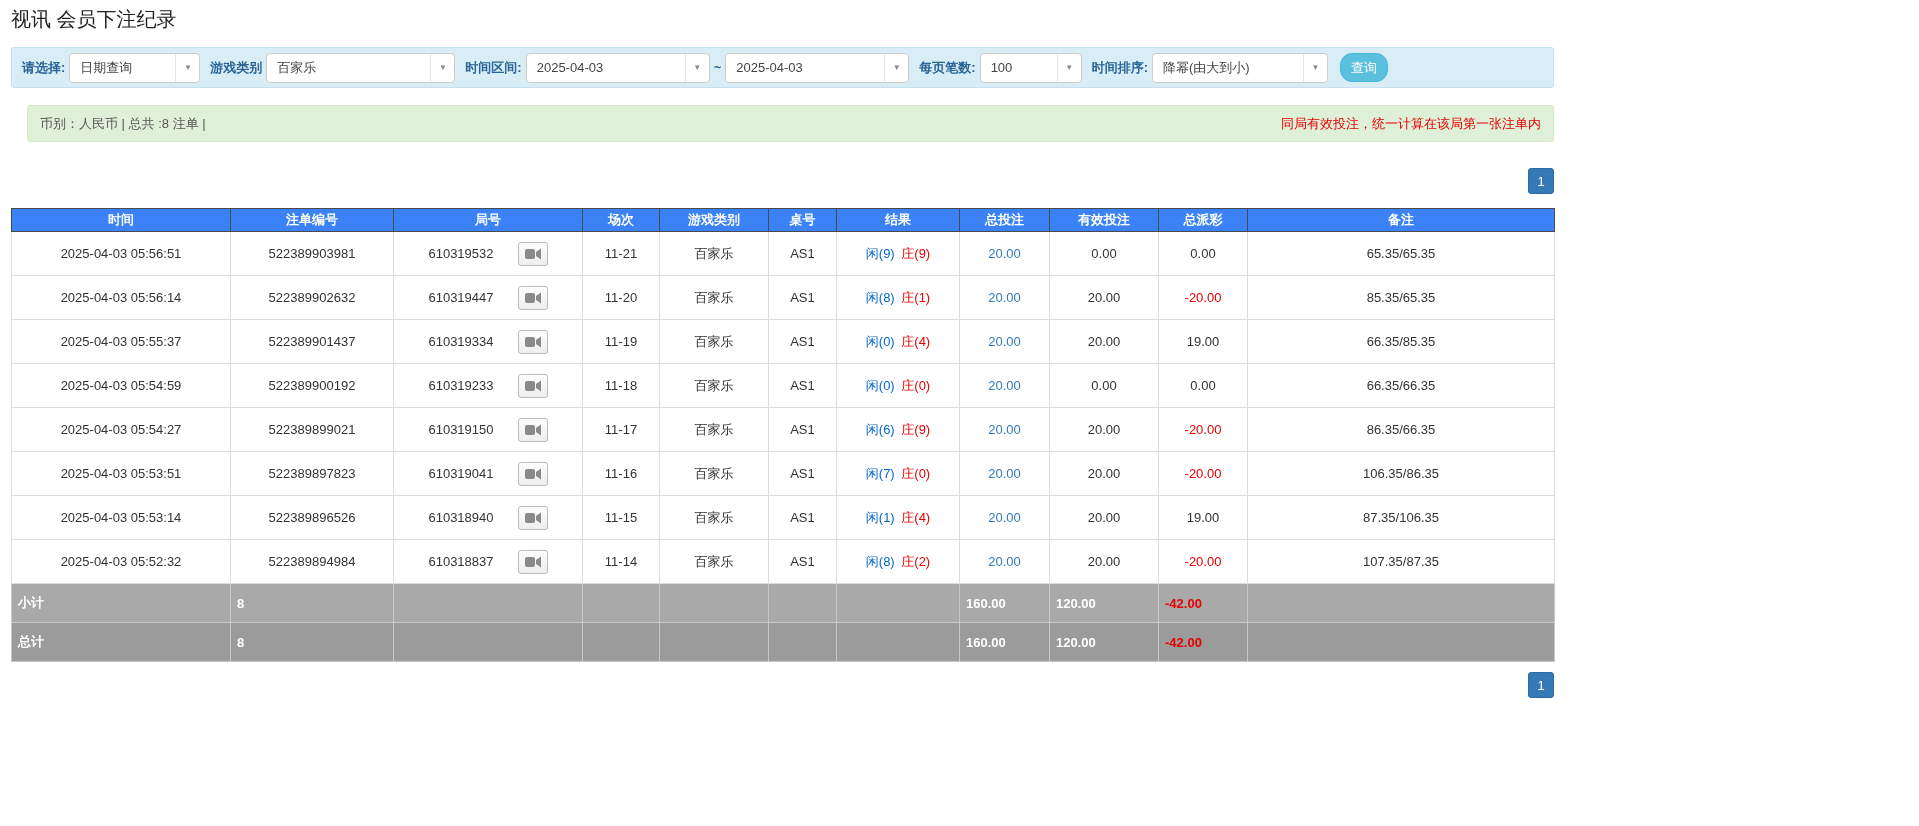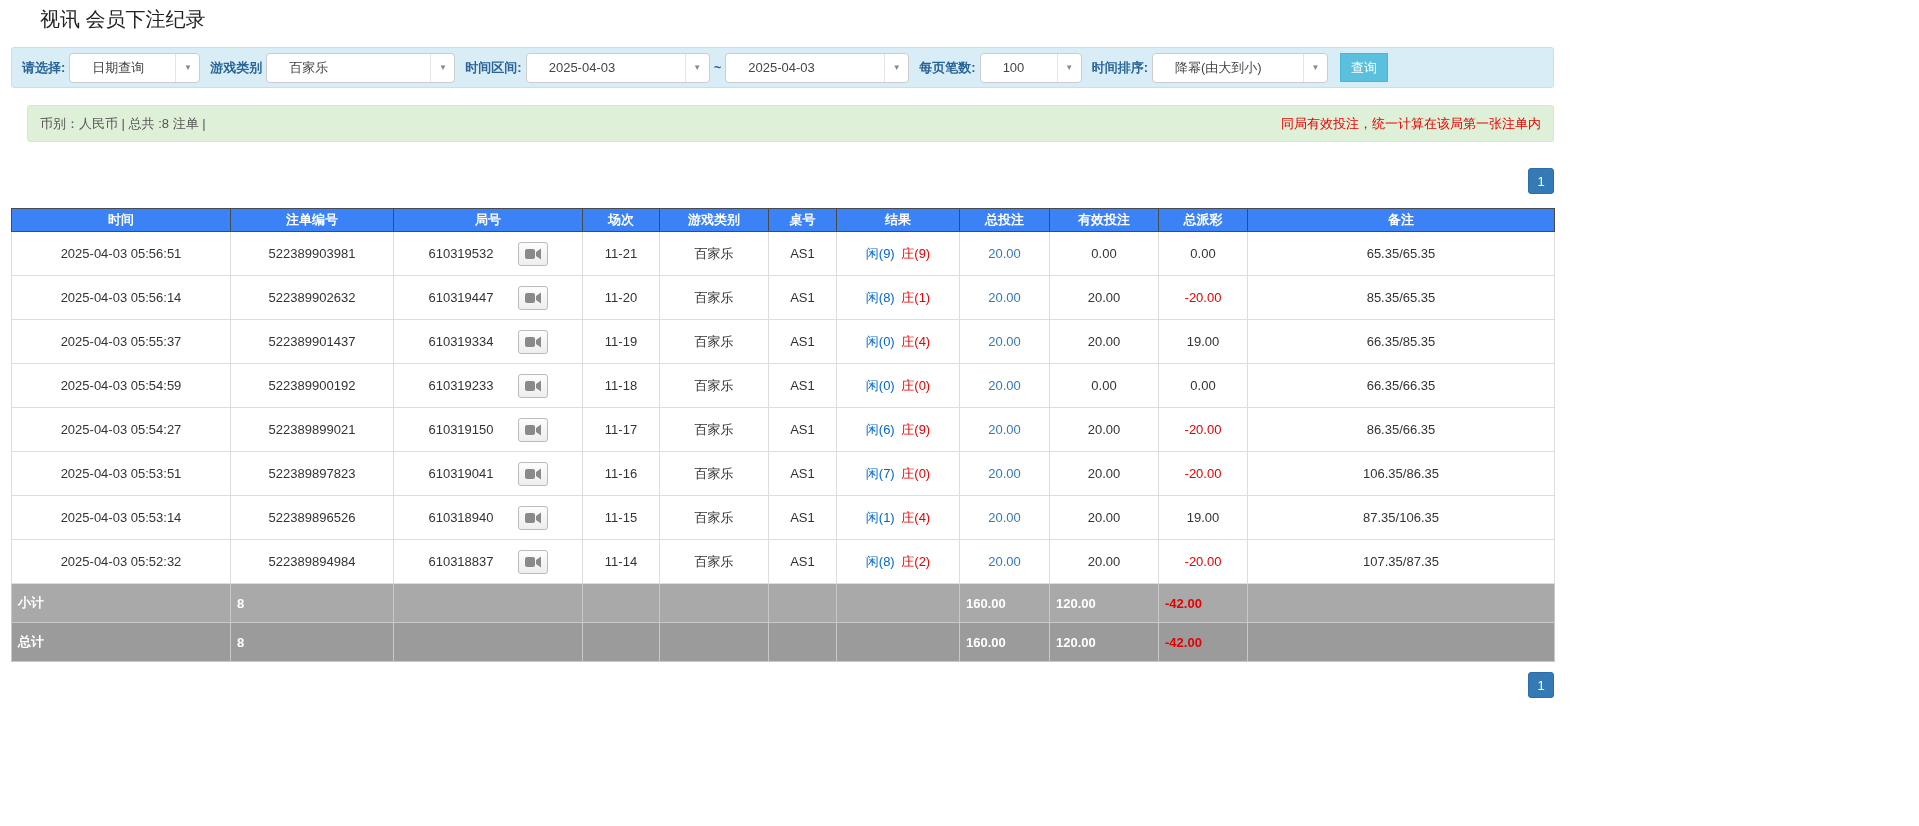--- a/index.html
+++ b/index.html
@@ -12,21 +12,20 @@
     height: 826px;
     overflow: hidden;
   }
   .page { width: 1543px; margin: 4px 0 0 11px; }
 
   .page-title {
     font-size: 20px;
     font-weight: normal;
     color: #222;
     padding: 2px 0 14px 0;
-    margin-left: 29px;
   }
 
   
   .filter-bar {
     background: #d9edf7;
     border: 1px solid #c5e1ef;
     border-radius: 3px;
     height: 41px;
     display: flex;
     align-items: center;
@@ -41,21 +40,21 @@
   .flabel.first { margin-left: 2px; }
   .tilde { color: #2a6496; font-weight: bold; margin: 0 4px; }
   .dropdown {
     background: #fff;
     border: 1px solid #ccc;
     border-radius: 4px;
     height: 30px;
     display: flex;
     align-items: center;
     justify-content: space-between;
-    padding-left: 22px;
+    padding-left: 10px;
     cursor: pointer;
     color: #444;
   }
   .dd-caret {
     width: 24px;
     align-self: stretch;
     display: flex;
     align-items: center;
     justify-content: center;
     color: #888;
@@ -64,21 +63,21 @@
   }
   .w-query { width: 131px; }
   .w-game  { width: 189px; }
   .w-date  { width: 184px; }
   .w-per   { width: 102px; }
   .w-sort  { width: 176px; }
   .search-btn {
     margin-left: 12px;
     background: #5bc0de;
     border: 1px solid #46b8da;
-    border-radius: 0;
+    border-radius: 12px;
     color: #fff;
     font-size: 13px;
     height: 29px;
     padding: 0 10px;
     cursor: pointer;
     font-family: inherit;
   }
 
   
   .summary-bar {

